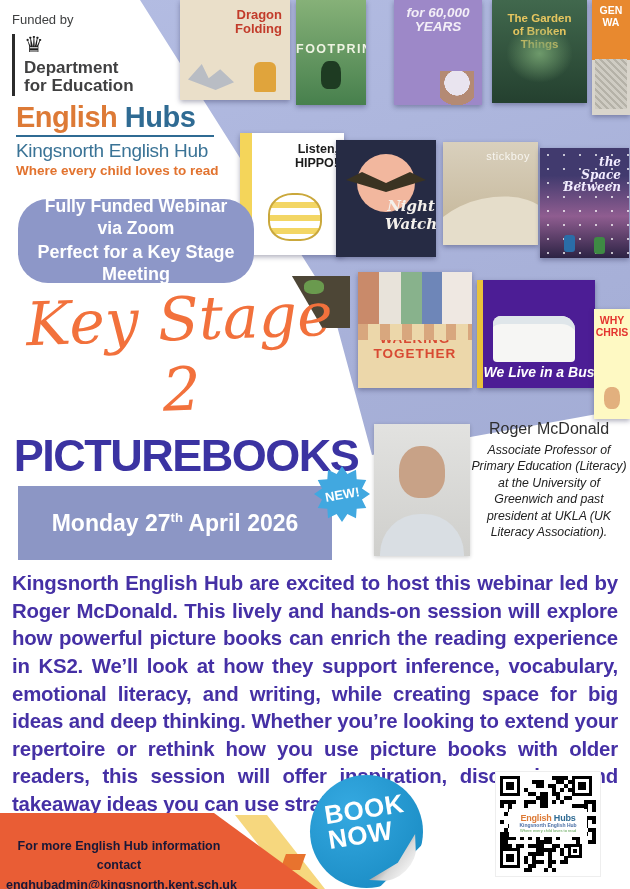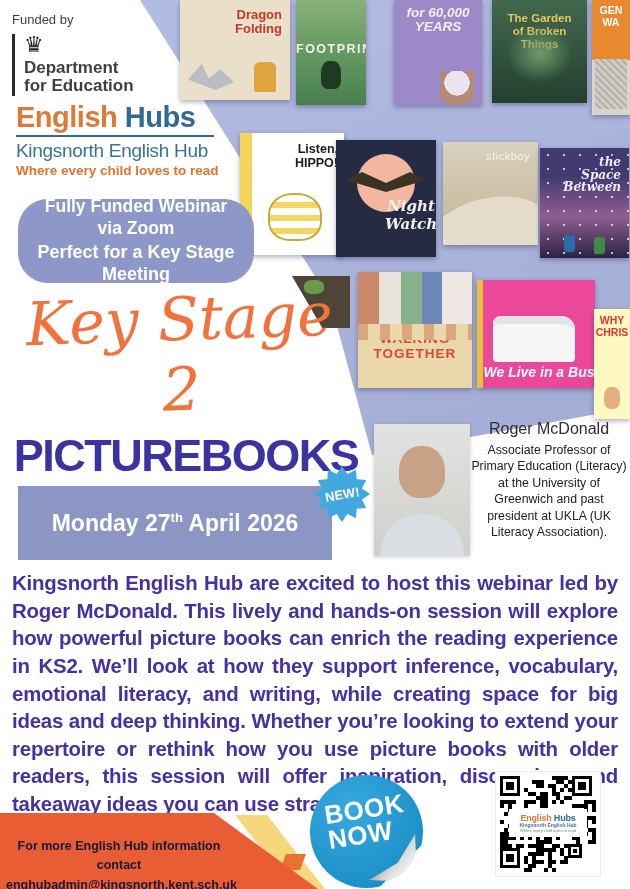--- a/index.html
+++ b/index.html
@@ -54,21 +54,21 @@
 
   
   .photo{position:absolute;left:374px;top:424px;width:96px;height:132px;z-index:3;
     background:linear-gradient(180deg,#e2e2e0,#cfcfcc);box-shadow:0 1px 4px rgba(0,0,0,.2);}
   .photo::before{content:'';position:absolute;top:22px;left:50%;transform:translateX(-50%);
     width:46px;height:52px;background:#c8a287;border-radius:46% 46% 42% 42%;}
   .photo::after{content:'';position:absolute;bottom:0;left:50%;transform:translateX(-50%);
     width:84px;height:42px;background:#d9dee3;border-radius:40px 40px 0 0;}
   .speaker{position:absolute;left:470px;top:420px;width:158px;z-index:3;text-align:center;}
   .speaker-name{font-size:16px;color:#2f2f2f;margin-bottom:4px;}
-  .speaker-bio{font-size:12.3px;color:#222;line-height:1.34;}
+  .speaker-bio{font-size:12.3px;color:#222;line-height:1.34;font-style:italic;}
 
   
   .para{position:absolute;left:12px;top:570px;width:606px;z-index:3;
     font-size:20.4px;font-weight:bold;color:#4530a5;text-align:justify;
     line-height:1.355;letter-spacing:-0.2px;}
 
   
   .yellow-shape{position:absolute;left:205px;top:805px;width:150px;height:84px;z-index:3;
     background:#f6d77e;clip-path:polygon(30px 10px,62px 10px,120px 84px,88px 84px);}
   .yellow-sq{position:absolute;left:283px;top:854px;width:20px;height:16px;z-index:3;
@@ -187,21 +187,21 @@
       <div class="book bc-stickboy" style="left: 443px; top: 142px; width: 95px; height: 103px; background: linear-gradient(rgb(217, 208, 189), rgb(194, 179, 148));">
         <span class="btitle bt-stickboy" style="color: rgb(247, 245, 239);">stickboy</span>
       </div>
       <div class="book bc-space" style="left: 540px; top: 148px; width: 89px; height: 110px; background: linear-gradient(rgb(65, 58, 110) 25%, rgb(143, 93, 144) 62%, rgb(44, 35, 68));">
         <span class="btitle bt-space" style="color: rgb(242, 236, 255);">the Space Between</span>
       </div>
       <div class="book bc-partial" style="left: 284px; top: 276px; width: 66px; height: 52px; background: rgb(77, 70, 54); clip-path: polygon(12% 0px, 100% 0px, 100% 100%, 58% 100%);"></div>
       <div class="book bc-walking" style="left: 358px; top: 272px; width: 114px; height: 116px; background: rgb(236, 215, 170);">
         <span class="btitle bt-walking" style="color: rgb(216, 74, 51);">WALKING TOGETHER</span>
       </div>
-      <div class="book bc-bus" style="left: 477px; top: 280px; width: 112px; height: 108px; background: #ec4899;">
+      <div class="book bc-bus" style="left: 477px; top: 280px; width: 112px; height: 108px; background: #4c1d95;">
         <span class="btitle bt-bus" style="color: rgb(255, 255, 255);">We Live in a Bus</span>
       </div>
       <div class="book bc-why" style="left: 594px; top: 282px; width: 36px; height: 110px; background: #fef9c3; margin-top: 27px;">
         <span class="btitle bt-why" style="color: rgb(228, 53, 47);">WHY CHRIS</span>
       </div>
     </div>
 
   <div class="dfe">
     <div class="dfe-funded">Funded by</div>
     <div class="dfe-row">

